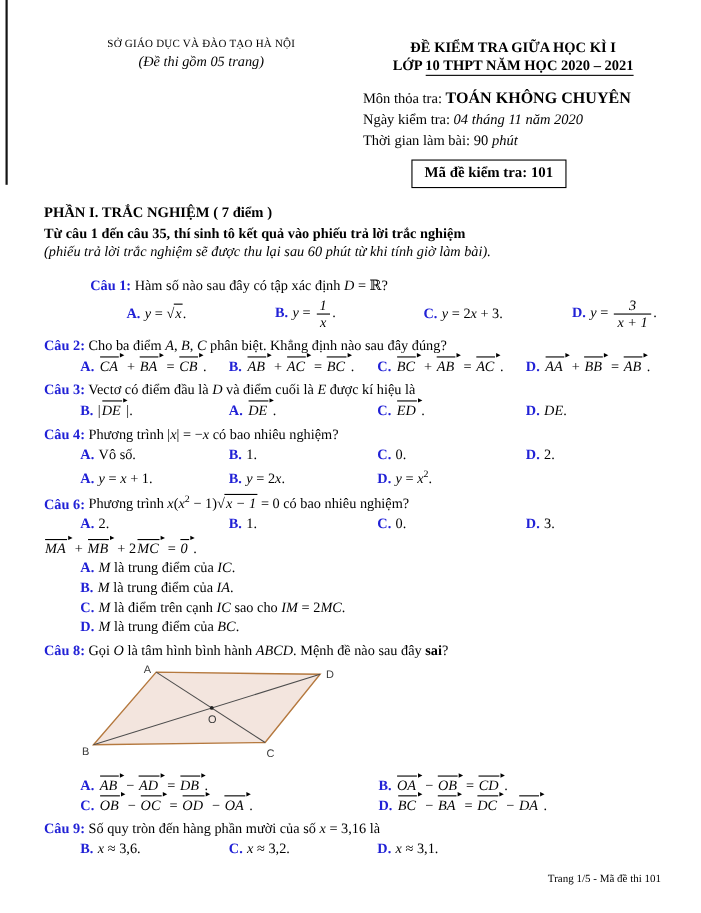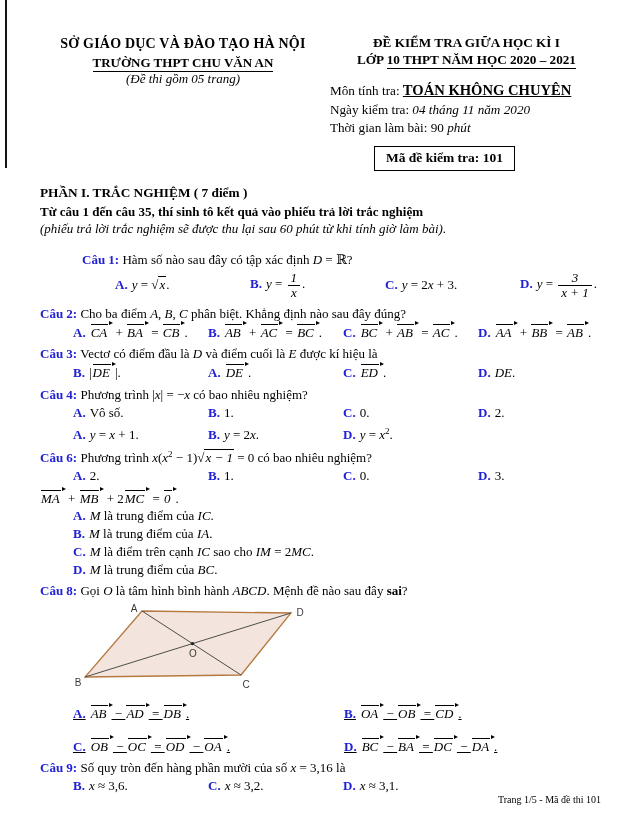--- a/index.html
+++ b/index.html
@@ -7,45 +7,45 @@
     position:relative;width:637px;height:830px;box-sizing:border-box;
     background:#fff;overflow:hidden;
     font-family:"Liberation Serif","DejaVu Serif",serif;
     font-size:13px;line-height:1.25;color:#000;
     padding:35px 34px 0 40px;
   }
   .scan-line{position:absolute;left:5px;top:0;width:2px;height:168px;background:#141414;}
   
   .header{display:flex;min-height:143px;}
   .h-left{width:288px;text-align:center;}
-  .dept{font-size:14px;letter-spacing:.2px;font-weight:bold;}
+  .dept{font-size:10px;letter-spacing:.2px;}
   .school{font-weight:bold;font-size:13px;margin-top:2px;}
   .school .u{border-bottom:1px solid #000;padding-bottom:1px;}
   .exam-no-box{border:1.5px solid #000;width:122px;margin:9px auto 7px;padding:2px 0 3px;font-weight:bold;font-size:13.5px;}
   .pages-note{font-style:italic;font-size:13px;}
   .h-right{width:275px;padding-left:4px;}
   .r-title{font-weight:bold;font-size:13.2px;text-align:center;}
   .r-title2{font-weight:bold;font-size:13.2px;text-align:center;margin-bottom:13px;}
   .r-title2 .u{border-bottom:1px solid #000;padding-bottom:1px;}
   .r-line{margin:2px 0;font-size:13.2px;}
-  .subject{font-weight:bold;font-size:14.6px;text-decoration:underline;}
+  .subject{font-weight:bold;font-size:14.6px;}
   .dateval,.unit{font-style:italic;}
   .code-box{display:inline-block;border:1.5px solid #000;padding:3px 11px 4px;font-weight:bold;font-size:13.5px;margin:7px 0 0 44px;}
   
   .part-title{font-weight:bold;margin:7px 0 0;font-size:13.3px;}
   .instr-b{font-weight:bold;margin:2px 0 0;}
   .instr-i{font-style:italic;margin:1px 0 0;}
   
   .q{margin-top:5px;}
   .q-first{margin-top:15px;margin-left:42px;}
   .q-line{margin:0;}
   .q-label{color:#2121d6;font-weight:bold;}
   .q-cont{margin:1px 0 0;}
   .opts4{display:grid;grid-template-columns:135px 135px 135px 1fr;padding-left:33px;margin:2px 0 1px;align-items:center;}
-  .opts2{display:grid;grid-template-columns:271px 1fr;padding-left:33px;margin:1px 0 1px;row-gap:15px;text-decoration:underline;}
+  .opts2{display:grid;grid-template-columns:271px 1fr;padding-left:33px;margin:1px 0 1px;row-gap:0;}
   .opts-list{margin:1px 0 0;}
   .opts-list .opt{display:block;padding-left:33px;margin:1.5px 0;}
   .ol{color:#2121d6;font-weight:bold;margin-right:4px;}
   
   .mi{font-style:italic;}
   .vec{position:relative;display:inline-block;font-style:italic;padding:2px 4px 0 1px;margin:0 1px 0 0;line-height:1.05;}
   .vec::before{content:"";position:absolute;left:1px;right:3px;top:0;border-top:1px solid #000;}
   .vec::after{content:"";position:absolute;right:-2px;top:-2.5px;width:0;height:0;
     border-top:2.5px solid transparent;border-bottom:2.5px solid transparent;border-left:4.5px solid #000;}
   .frac{display:inline-flex;flex-direction:column;text-align:center;vertical-align:middle;line-height:1.05;margin:1px 2px;font-style:italic;}
@@ -61,27 +61,26 @@
 </style>
 </head>
 <body>
 
 <div class="page">
   <div class="scan-line"></div>
 
   <header class="header">
     <div class="h-left">
       <div class="dept">SỞ GIÁO DỤC VÀ ĐÀO TẠO HÀ NỘI</div>
-      <div class="school"><span class="u">TRƯỜNG THPT CHU VĂN AN</span></div>
       <div class="pages-note">(Đề thi gồm 05  trang)</div>
     </div>
     <div class="h-right">
       <div class="r-title">ĐỀ KIỂM TRA GIỮA HỌC KÌ I</div>
       <div class="r-title2"><span>LỚP </span><span class="u">10 THPT NĂM HỌC 2020 – 2021</span></div>
-      <div class="r-line"><span>Môn tính tra: </span><span class="subject">TOÁN KHÔNG CHUYÊN</span></div>
+      <div class="r-line"><span>Môn thỏa tra: </span><span class="subject">TOÁN KHÔNG CHUYÊN</span></div>
       <div class="r-line"><span>Ngày kiểm tra: </span><span class="dateval">04 tháng 11 năm 2020</span></div>
       <div class="r-line"><span>Thời gian làm bài: </span><span>90 </span><span class="unit">phút</span></div>
       <div class="code-box">Mã đề kiểm tra: 101</div>
     </div>
   </header>
 
   <div class="part-title">PHẦN I. TRẮC NGHIỆM ( 7 điểm )</div>
   <div class="instr-b">Từ câu 1 đến câu 35, thí sinh tô kết quả vào phiếu trả lời trắc nghiệm</div>
   <div class="instr-i">(phiếu trả lời trắc nghiệm sẽ được thu lại sau 60  phút từ khi tính giờ làm bài).</div>
 

